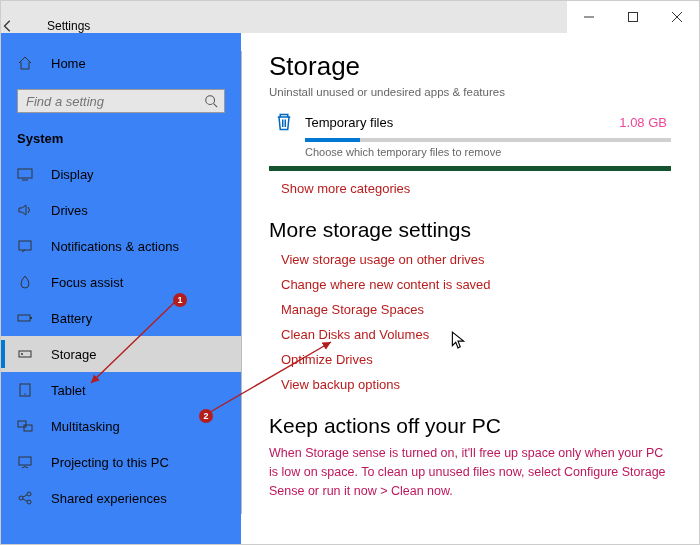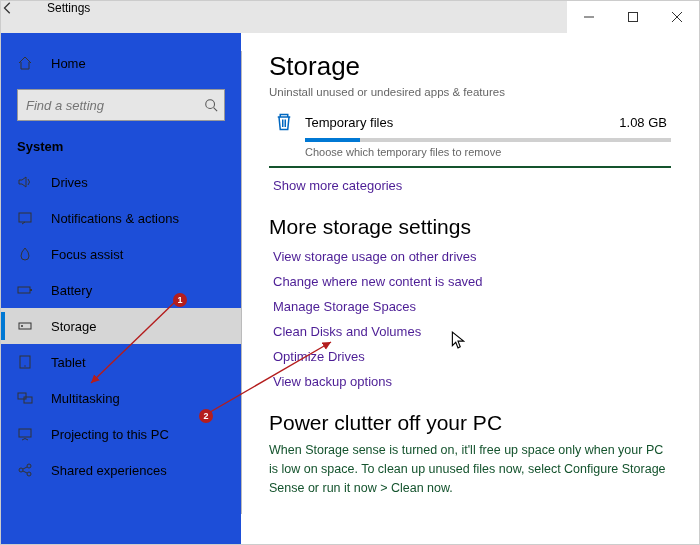--- a/index.html
+++ b/index.html
@@ -10,80 +10,80 @@
     background: #fff;
     width: 700px;
     height: 545px;
     overflow: hidden;
     position: relative;
     border: 1px solid #ccc;
   }
   .titlebar {
     height: 32px;
     display: flex;
-    align-items: flex-start;
+    align-items: flex-end;
     background: #e6e6e6;
   }
   .titlebar .back {
     width: 40px; text-align: center; font-size: 14px; cursor: pointer;
   }
   .titlebar .title { padding-left: 6px; font-size: 12px; }
   .titlebar .spacer { flex: 1; }
   .winbtn { width: 44px; height: 32px; display:flex; align-items:center; justify-content:center; font-size:12px; color:#333; background:#fff; }
   .main { display: flex; height: calc(100% - 32px); }
   .sidebar {
     width: 240px;
-    background: #1d4ed8;
+    background: #3b82f6;
     padding: 12px 0 0 0;
     position: relative;
     overflow: hidden;
   }
   .sb-row {
     display: flex; align-items: center;
     height: 36px; padding: 0 16px;
     font-size: 13px;
     cursor: pointer;
   }
   .sb-row .ic { width: 22px; display:inline-flex; align-items:center; justify-content:flex-start; margin-right: 12px; color:#444; }
   .sb-row.selected { background: #d6d6d6; position: relative; }
   .sb-row.selected::before {
     content:""; position:absolute; left:0; top:4px; bottom:4px; width:4px; background:#0078d4;
   }
   .searchbox {
     margin: 8px 16px 12px 16px;
-    height: 32px; border: 1px solid #999; background:#e6e6e6;
+    height: 24px; border: 1px solid #999; background:#e6e6e6;
     display:flex; align-items:center; padding:0 8px;
   }
   .searchbox input {
     flex:1; border:none; outline:none; background:transparent; font-size:13px; font-style: italic; color:#666;
   }
   .searchbox .ic { color:#555; }
   .section-label { padding: 6px 16px 10px 16px; font-weight:600; font-size:13px; }
   .content {
     flex:1; background:#fff; padding: 18px 28px 0 28px; overflow:hidden; position:relative;
   }
   .content-inner { position:relative; height:100%; }
   .content::after {
     content:""; position:absolute; left:0; top:18px; bottom:30px; width:1px; background:#bbb;
   }
   h1.page-title { font-size: 26px; font-weight: 400; margin-bottom: 4px; }
   .subtxt { font-size: 11.5px; color:#666; margin-bottom: 8px; }
   .card {
-    border-bottom: 2px solid #14532d; padding: 6px 0 8px 0;
+    border-bottom: 5px solid #14532d; padding: 6px 0 8px 0;
   }
   .card-row { display:flex; align-items:center; }
   .trash { width:30px; color:#0067c0; display:flex; justify-content:center;}
   .card-title { font-size:13px; flex:1; padding-left:6px;}
-  .card-size { font-size:13px; color:#000000; padding-right:4px; }
+  .card-size { font-size:13px; color:#ec4899; padding-right:4px; }
   .bar { height:4px; background:#d0d0d0; margin:6px 0 4px 36px; position:relative; }
   .bar::before { content:""; position:absolute; left:0; top:0; bottom:0; width:15%; background:#0078d4;}
   .card-sub { font-size: 11px; color:#666; margin-left:36px; }
-  .link { color:#4c1d95; font-size:13px; cursor:pointer; display:block; margin: 10px 4px; }
+  .link { color:#b91c1c; font-size:13px; cursor:pointer; display:block; margin: 10px 12px; }
   h2.section { font-size: 21px; font-weight: 500; margin-top: 22px; margin-bottom: 4px; }
-  .keep-desc { font-size: 12.5px; color:#14532d; margin-top:6px; line-height:1.5; }
+  .keep-desc { font-size: 12.5px; color:#be185d; margin-top:6px; line-height:1.5; }
   svg { display:block; }
   .annotation { position:absolute; pointer-events:none; }
   .badge {
     position:absolute; width:14px; height:14px; border-radius:50%; background:#b41d1d; color:#fff;
     font-size:9px; display:flex; align-items:center; justify-content:center; font-weight:bold;
     pointer-events:none;
   }
   .cursor {
     position:absolute; font-size:14px; color:#000;
   }
@@ -131,20 +131,29 @@
       <input placeholder="Find a setting" style="">
       <span class="ic">
         <svg width="14" height="14" viewBox="0 0 16 16">
             <circle cx="7" cy="7" r="5" stroke="#555" fill="none" stroke-width="1.2"></circle>
             <line x1="11" y1="11" x2="15" y2="15" stroke="#555" stroke-width="1.2"></line>
           </svg>
       </span>
     </div>
     <div class="section-label">System</div>
 
+    <div class="sb-row">
+      <span class="ic">
+          <svg width="16" height="16" viewBox="0 0 16 16">
+            <rect x="1" y="3" width="14" height="9" stroke="#333" fill="none"></rect>
+            <line x1="5" y1="14" x2="11" y2="14" stroke="#333"></line>
+          </svg>
+        </span>
+      <span>Display</span>
+    </div>
     <div class="sb-row">
       <span class="ic">
           <svg width="16" height="16" viewBox="0 0 16 16">
             <path d="M2 6 H5 L9 3 V13 L5 10 H2 Z" stroke="#333" fill="none"></path>
             <path d="M11 5 Q14 8 11 11" stroke="#333" fill="none"></path>
           </svg>
         </span>
       <span>Drives</span>
     </div>
     <div class="sb-row">
@@ -245,21 +254,21 @@
     <a class="link">Show more categories</a>
 
     <h2 class="section">More storage settings</h2>
     <a class="link">View storage usage on other drives</a>
     <a class="link">Change where new content is saved</a>
     <a class="link">Manage Storage Spaces</a>
     <a class="link">Clean Disks and Volumes</a>
     <a class="link">Optimize Drives</a>
     <a class="link">View backup options</a>
 
-    <h2 class="section">Power clutter off your PC</h2>
+    <h2 class="section">Keep actions off your PC</h2>
     <div class="keep-desc">When Storage sense is turned on, it'll free up space only when your PC is low on space. To clean up unused files now, select Configure Storage Sense or run it now &gt; Clean now.</div>
     </div>
   </div>
 </div>
 
 <svg class="annotation" style="left:0;top:0" width="700" height="545">
   <defs>
     <marker id="ah" markerWidth="8" markerHeight="8" refX="6" refY="3" orient="auto">
       <path d="M0,0 L6,3 L0,6 Z" fill="#b41d1d"></path>
     </marker>

